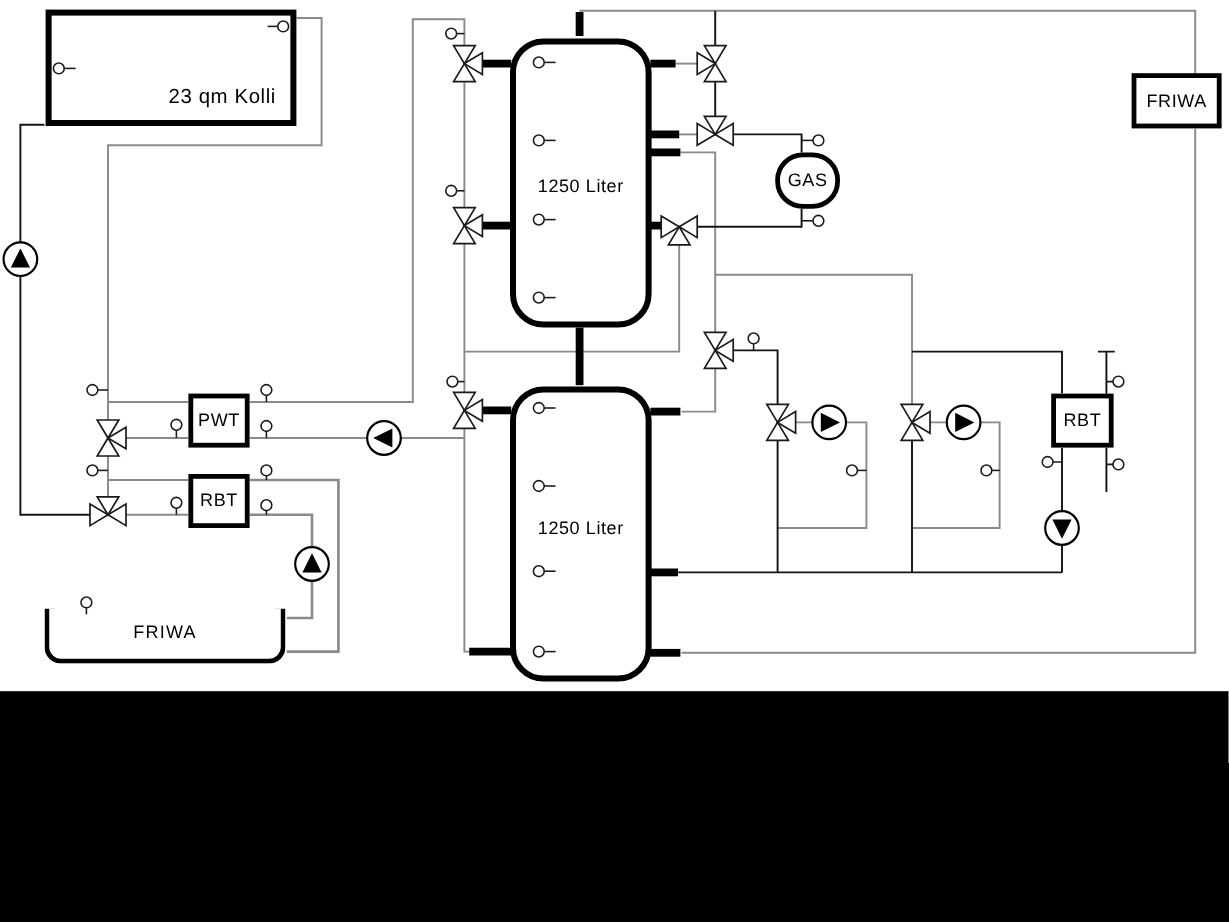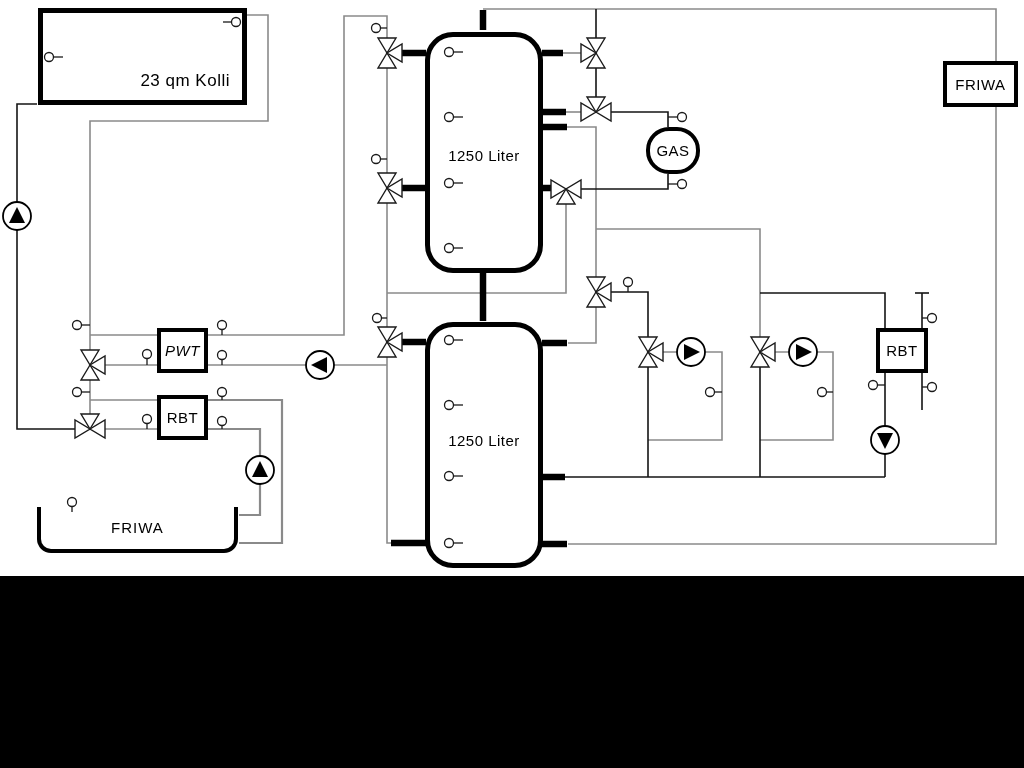--- a/index.html
+++ b/index.html
@@ -78,21 +78,21 @@
   </div>
 
   <div class="box" style="left:646px;top:127px;width:46px;height:39px;border-radius:23px;">
     <span>GAS</span>
   </div>
 
   <div class="box" style="left:943px;top:61px;width:67px;height:38px;">
     <span>FRIWA</span>
   </div>
 
-  <div class="box" style="left:157px;top:328px;width:43px;height:37px;font-style:italic;">
+  <div class="box" style="left:157px;top:328px;width:43px;height:37px;">
     <span>PWT</span>
   </div>
 
   <div class="box" style="left:157px;top:395px;width:43px;height:37px;">
     <span>RBT</span>
   </div>
 
   <div class="box" style="left:876px;top:328px;width:44px;height:37px;">
     <span>RBT</span>
   </div>

